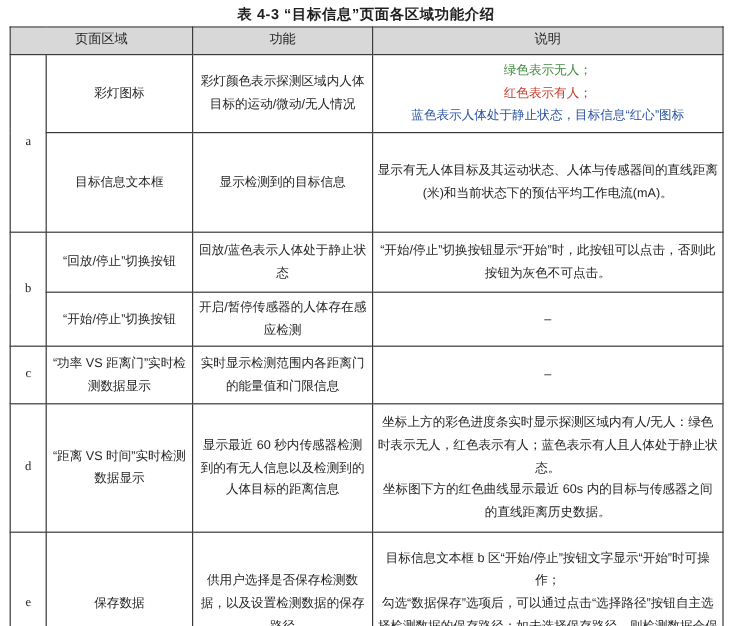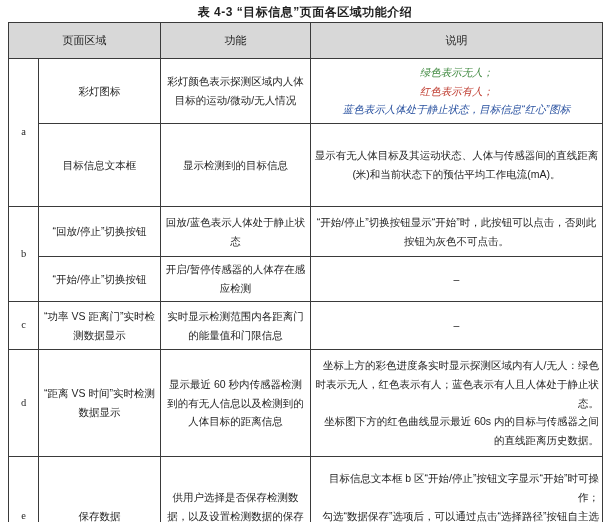--- a/index.html
+++ b/index.html
@@ -26,38 +26,38 @@
   .func-table th{
     background:#d8d8d8;font-size:11px;line-height:1.4;
   }
   .letter-cell{
     font-family:"Liberation Serif","DejaVu Serif",serif;
     font-weight:bold;font-size:11.5px;
   }
   .c-green{color:#418a41;}
   .c-red{color:#bf3b2f;}
   .c-blue{color:#2a52a0;}
-  .desc-line{display:block;font-style:italic;}
-  .para{display:block;text-align:right;}
+  .desc-line{display:block;}
+  .para{display:block;}
 </style>
 </head>
 <body>
 
 <div class="doc-title">表 4-3 “目标信息”页面各区域功能介绍</div>
 
 <table class="func-table">
   <colgroup>
     <col style="width:30px">
     <col style="width:122px">
     <col style="width:150px">
     <col style="width:292px">
   </colgroup>
 
   <tbody>
-      <tr style="height:36px">
+      <tr style="height:23px">
     <th colspan="2">页面区域</th>
     <th>功能</th>
     <th>说明</th>
   </tr>
 
   <tr style="height:65px">
     <td rowspan="2" class="letter-cell">a</td>
     <td>彩灯图标</td>
     <td>彩灯颜色表示探测区域内人体目标的运动/微动/无人情况</td>
     <td>

